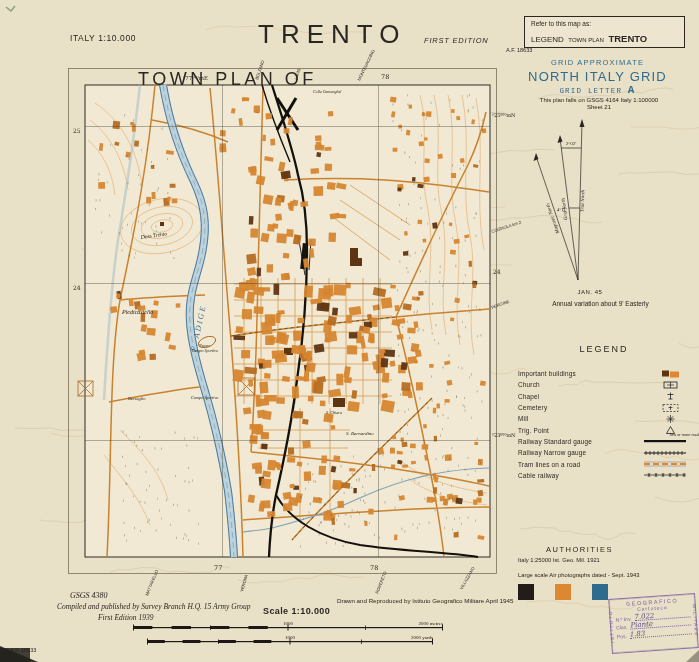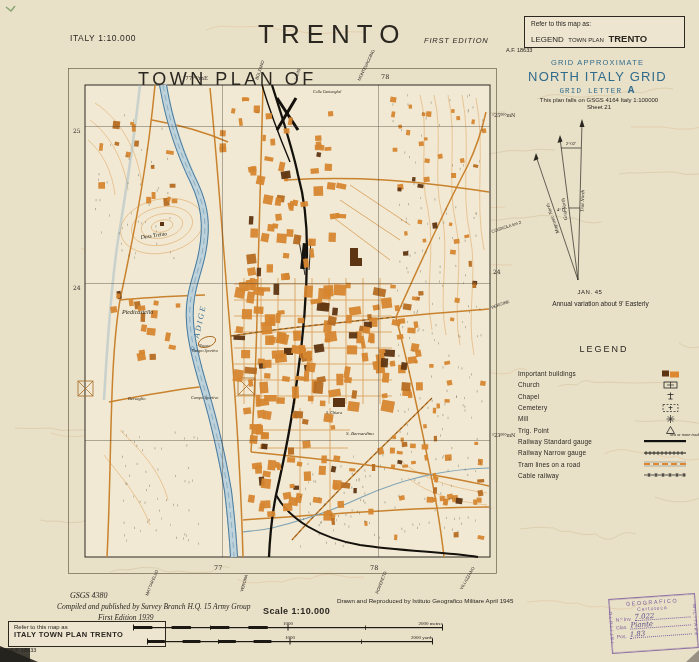--- a/index.html
+++ b/index.html
@@ -1048,20 +1048,30 @@
                 <path d="M27,3 l2,4 M29,3 l-2,4"></path>
                 <path d="M34,3 l2,4 M36,3 l-2,4"></path>
                 <path d="M41,3 l2,4 M43,3 l-2,4"></path>
               </g>
             </svg>
           </div>
         </div>
       </div>
   </div>
 
+  <div class="abs" style="left:518px;top:545px;width:175px;">
+    <div style="font-size:7.5px;letter-spacing:1.5px;margin-left:28px;">AUTHORITIES</div>
+    <div style="font-size:5.8px;margin-top:3px;">Italy 1:25000  Ist. Geo. Mil.  1921</div>
+    <div style="font-size:5.8px;margin-top:9px;">Large scale Air photographs dated - Sept. 1943</div>
+    <div style="display:flex;gap:21px;margin-top:6px;">
+      <div style="width: 16px; height: 16px; background: rgb(34, 29, 24);"></div>
+      <div style="width: 16px; height: 16px; background: rgb(221, 136, 48);"></div>
+      <div style="width: 16px; height: 16px; background: rgb(47, 107, 140);"></div>
+    </div>
+  </div>
 
   <div class="abs stamp" style="left:610px;top:596px;width:85px;height:53px;">
     <div class="sidetxt" style="left:-16px;top:24px;transform:rotate(-90deg);">ISTITUTO</div>
     <div class="sidetxt" style="right:-16px;top:24px;transform:rotate(90deg);">MILITARE</div>
     <div class="ctr" style="font-size:5.5px;letter-spacing:1.5px;margin-top:2px;">GEOGRAFICO</div>
     <div class="ctr" style="font-size:5px;letter-spacing:1px;">Cartoteca</div>
     <div class="row">
         <span>N.º Inv.</span>
         <span class="val">7.022</span>
       </div>
@@ -1074,24 +1084,20 @@
         <span class="val">1.83</span>
       </div>
   </div>
 
   <div class="abs ser it" style="left:70px;top:591px;font-size:8px;">GSGS 4380</div>
   <div class="abs ser it" style="left:57px;top:602px;font-size:7.5px;">Compiled and published by Survey Branch H.Q. 15 Army Group</div>
   <div class="abs ser it" style="left:98px;top:613px;font-size:7.5px;">First Edition 1939</div>
   <div class="abs" style="left:337px;top:597px;font-size:6.2px;">Drawn and Reproduced by Istituto Geografico Militare April 1945</div>
   <div class="abs" style="left:263px;top:606px;font-size:9px;font-weight:bold;letter-spacing:.4px;">Scale 1:10.000</div>
 
-  <div class="abs box" style="left:8px;top:621px;width:146px;height:22px;padding:2px 5px 0;">
-    <div style="font-size:6px;">Refer to this map as</div>
-    <div style="font-size:7.5px;font-weight:bold;letter-spacing:.4px;">ITALY  TOWN PLAN TRENTO</div>
-  </div>
   <div class="abs" style="left:10px;top:647px;font-size:5.5px;">A.F. 18633</div>
 
   <svg class="abs" style="left:128px;top:618px;" width="335" height="36" viewBox="0 0 335 36" font-family="Liberation Serif, serif">
     <g fill="#1c1915">
       <text x="160" y="7" font-size="5" text-anchor="middle">1000</text>
       <text x="315" y="7" font-size="5" text-anchor="end">2000 metres</text>
       <rect x="5" y="9" width="310" height="1.2"></rect>
       <rect x="5" y="6.5" width="1" height="6"></rect>
         <rect x="82" y="7.5" width="0.8" height="4.5"></rect>
       <rect x="159.5" y="6.5" width="1" height="6"></rect>

